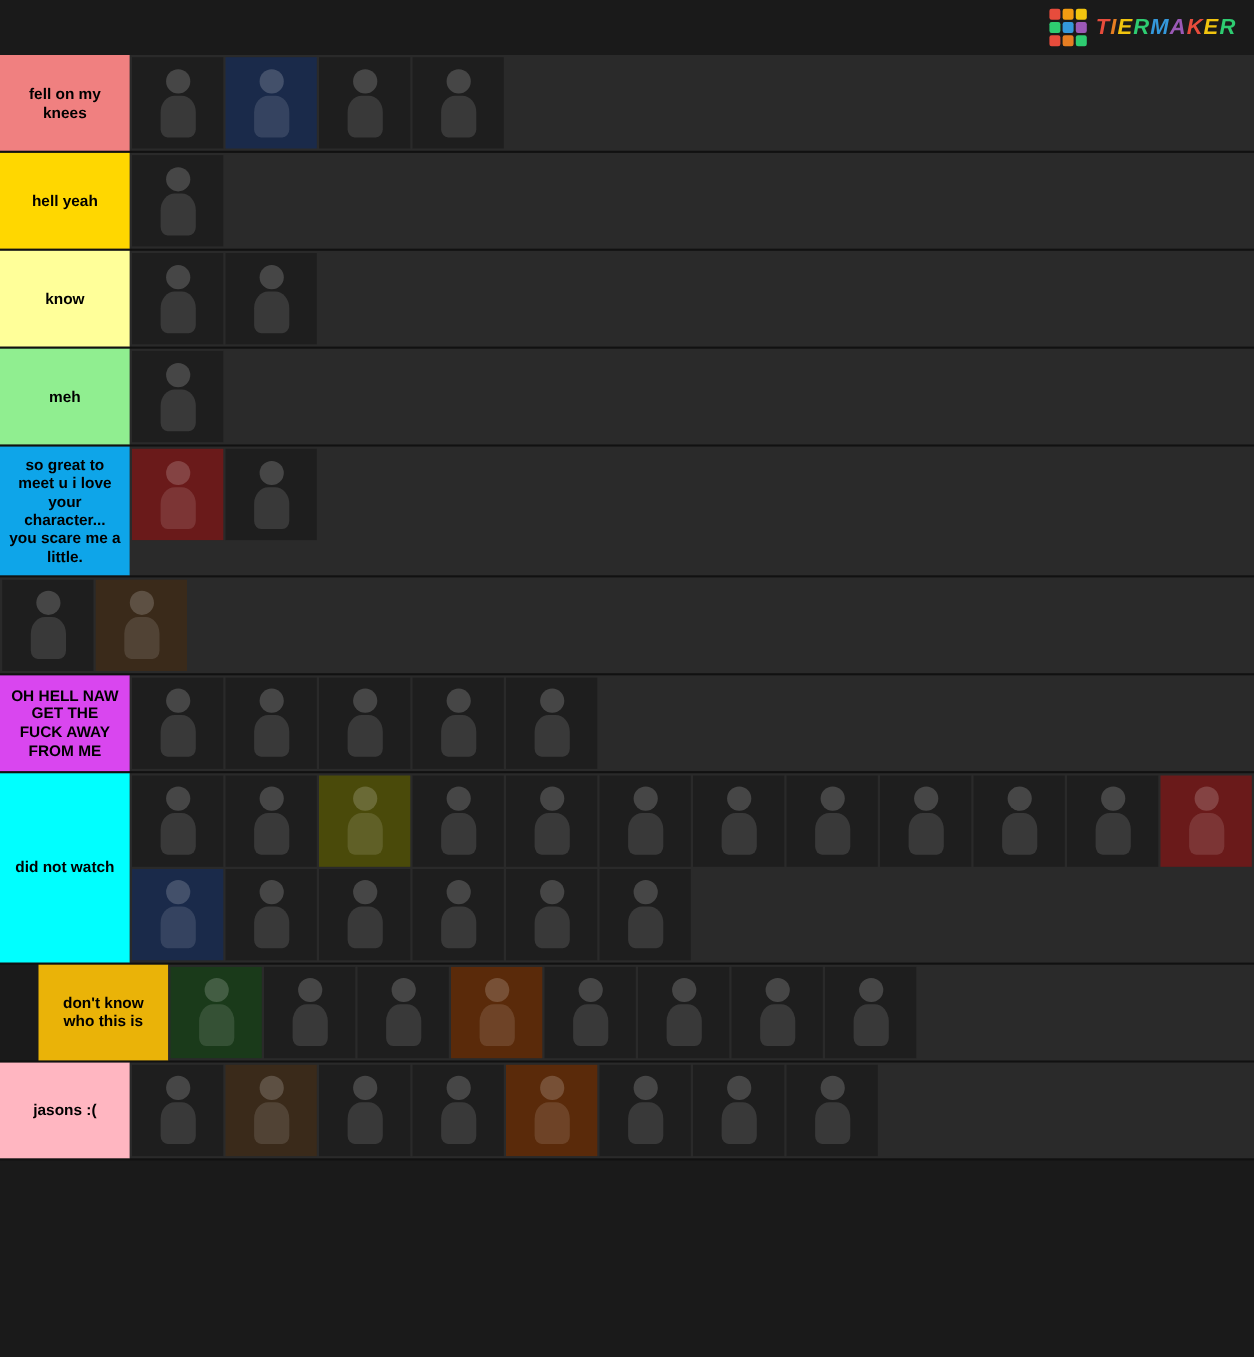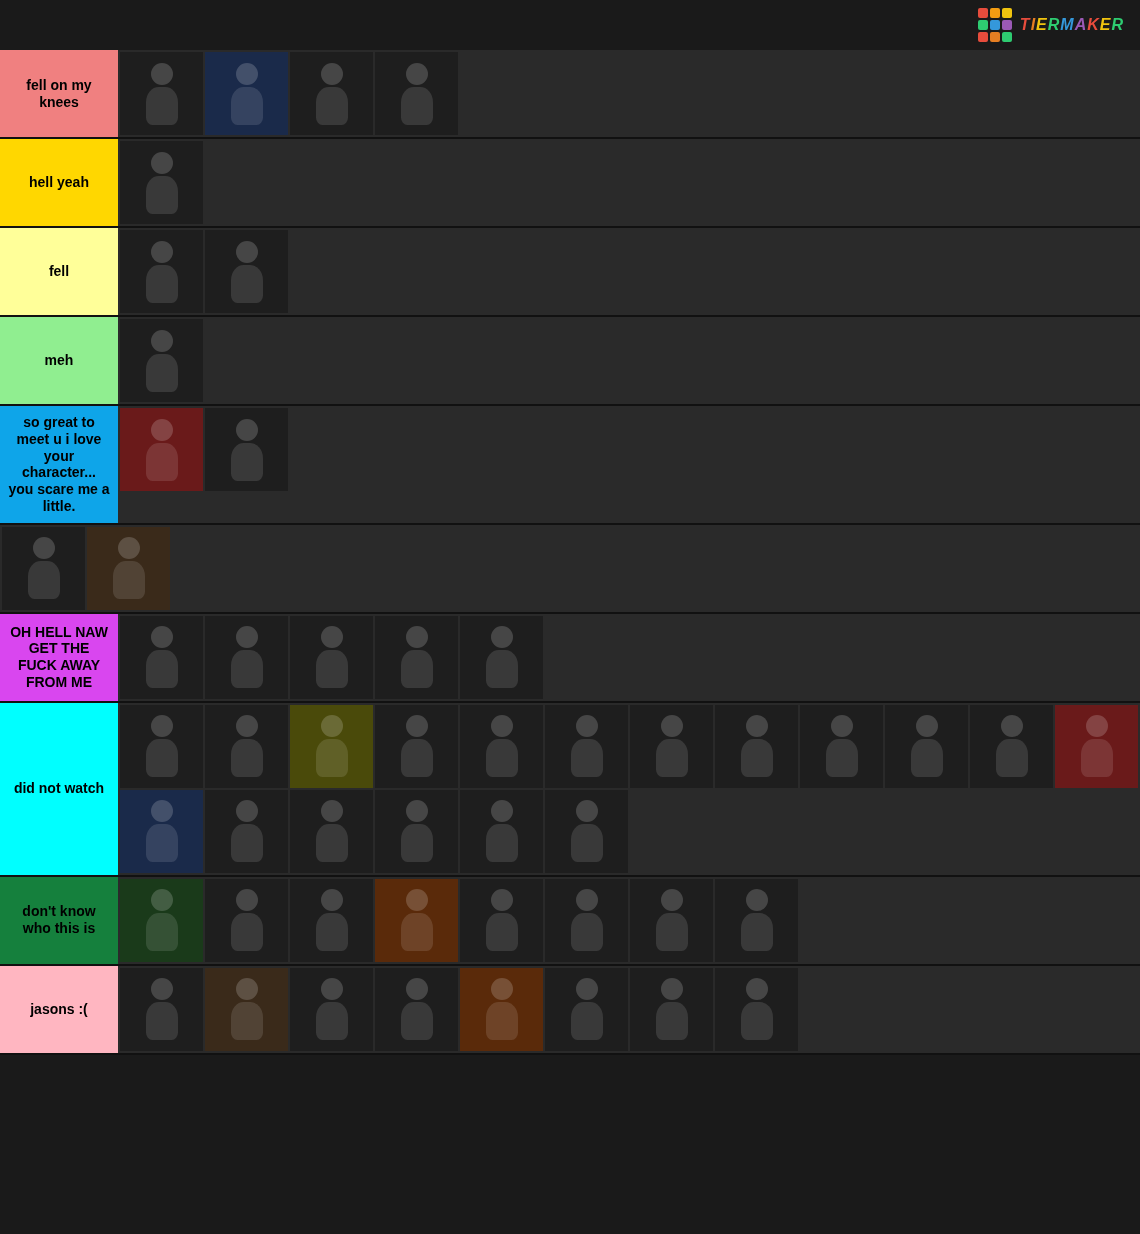--- a/index.html
+++ b/index.html
@@ -23,21 +23,21 @@
       min-height: 40px;
     }
 
     .tiermaker-logo {
       display: flex;
       align-items: center;
       gap: 8px;
     }
 
     .logo-text {
-      font-size: 16px;
+      font-size: 20px;
       font-weight: bold;
       color: white;
       letter-spacing: 1px;
       text-transform: uppercase;
       font-style: italic;
     }
 
     .logo-text span.t { color: #e74c3c; }
     .logo-text span.i { color: #e67e22; }
     .logo-text span.e { color: #f1c40f; }
@@ -91,21 +91,21 @@
     
     .tier-pink { background-color: #f08080; }
     .tier-orange { background-color: #f4a460; }
     .tier-yellow-light { background-color: #ffd700; }
     .tier-yellow { background-color: #ffff99; }
     .tier-green-light { background-color: #90ee90; }
     .tier-green-dark { background-color: #0ea5e9; }
     .tier-green { background-color: #7fff00; }
     .tier-gray { background-color: #d946ef; }
     .tier-cyan { background-color: #00ffff; }
-    .tier-purple { background-color: #15803d; }
+    .tier-purple { background-color: #eab308; margin-left: 35px; }
     .tier-pink-light { background-color: #ffb6c1; }
 
     .logo-cells-colors {
       display: grid;
       grid-template-columns: repeat(3, 10px);
       grid-template-rows: repeat(3, 10px);
       gap: 2px;
     }
   </style>
 </head>
@@ -167,21 +167,21 @@
         <div class="tier-items">
           <div class="tier-item" style="background: rgb(30, 30, 30);">
       <div style="width:100%;height:100%;display:flex;flex-direction:column;align-items:center;justify-content:center;position:relative;overflow:hidden;">
         <div style="width:22px;height:22px;border-radius:50%;background:rgba(255,255,255,0.18);margin-bottom:2px;"></div>
         <div style="width:32px;height:38px;border-radius:40% 40% 20% 20%;background:rgba(255,255,255,0.12);"></div>
       </div>
     </div>
         </div>
       </div>
       <div class="tier-row">
-        <div class="tier-label tier-yellow">fell</div>
+        <div class="tier-label tier-yellow">know</div>
         <div class="tier-items">
           <div class="tier-item" style="background: rgb(30, 30, 30);">
       <div style="width:100%;height:100%;display:flex;flex-direction:column;align-items:center;justify-content:center;position:relative;overflow:hidden;">
         <div style="width:22px;height:22px;border-radius:50%;background:rgba(255,255,255,0.18);margin-bottom:2px;"></div>
         <div style="width:32px;height:38px;border-radius:40% 40% 20% 20%;background:rgba(255,255,255,0.12);"></div>
       </div>
     </div>
           <div class="tier-item" style="background: rgb(30, 30, 30);">
       <div style="width:100%;height:100%;display:flex;flex-direction:column;align-items:center;justify-content:center;position:relative;overflow:hidden;">
         <div style="width:22px;height:22px;border-radius:50%;background:rgba(255,255,255,0.18);margin-bottom:2px;"></div>

